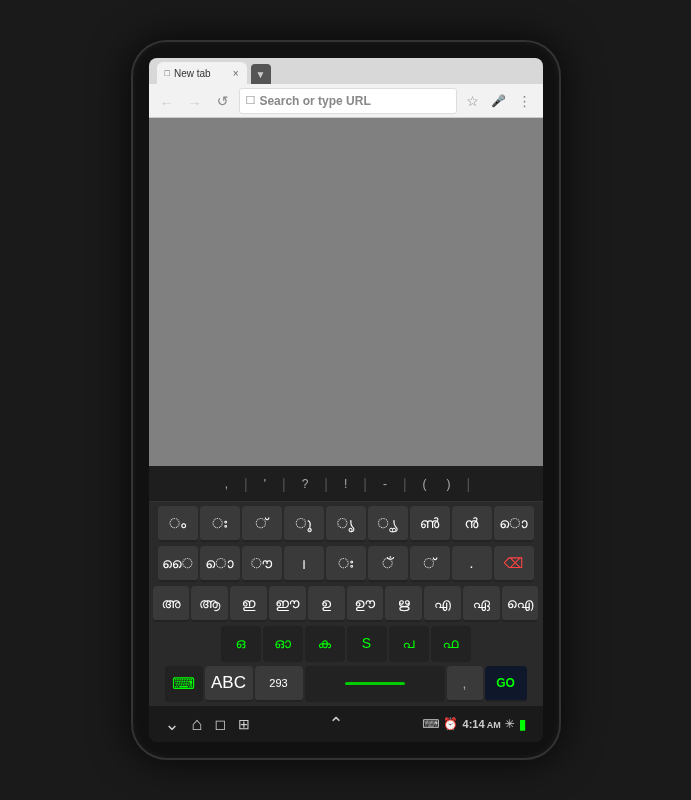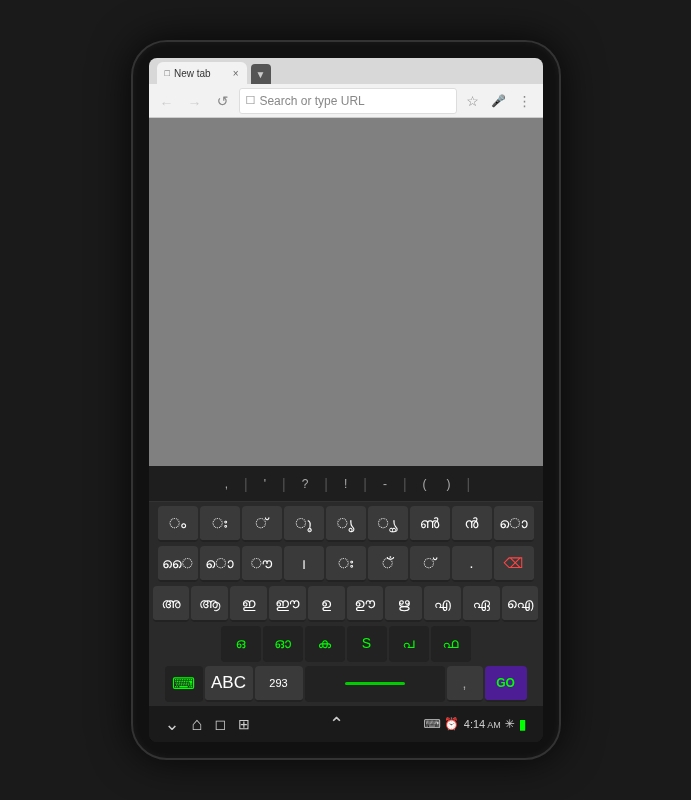--- a/index.html
+++ b/index.html
@@ -119,20 +119,21 @@
 
     .address-icon {
       color: #888;
       font-size: 11px;
     }
 
     .address-text {
       font-size: 12px;
       color: #888;
       flex: 1;
+      font-weight: bold;
     }
 
     .toolbar-actions {
       display: flex;
       align-items: center;
       gap: 2px;
     }
 
     
     .browser-content {
@@ -206,21 +207,21 @@
     .key.dark-key {
       background: #222;
     }
 
     .key.backspace-key {
       background: #3a3a3a;
       color: #ff4444;
     }
 
     .key.go-key {
-      background: #4c1d95;
+      background: #0f172a;
       color: #00ff00;
       font-size: 12px;
       font-weight: bold;
     }
 
     .key.lang-key {
       background: #222;
       color: #00ff00;
     }
 
@@ -292,21 +293,21 @@
 
     .status-icons {
       display: flex;
       align-items: center;
       gap: 4px;
     }
 
     .time-display {
       font-size: 11px;
       color: #ccc;
-      font-weight: normal;
+      font-weight: bold;
     }
 
     .battery-icon {
       color: #00ff00;
       font-size: 14px;
     }
 
     .bluetooth-icon {
       color: #ccc;
       font-size: 12px;

